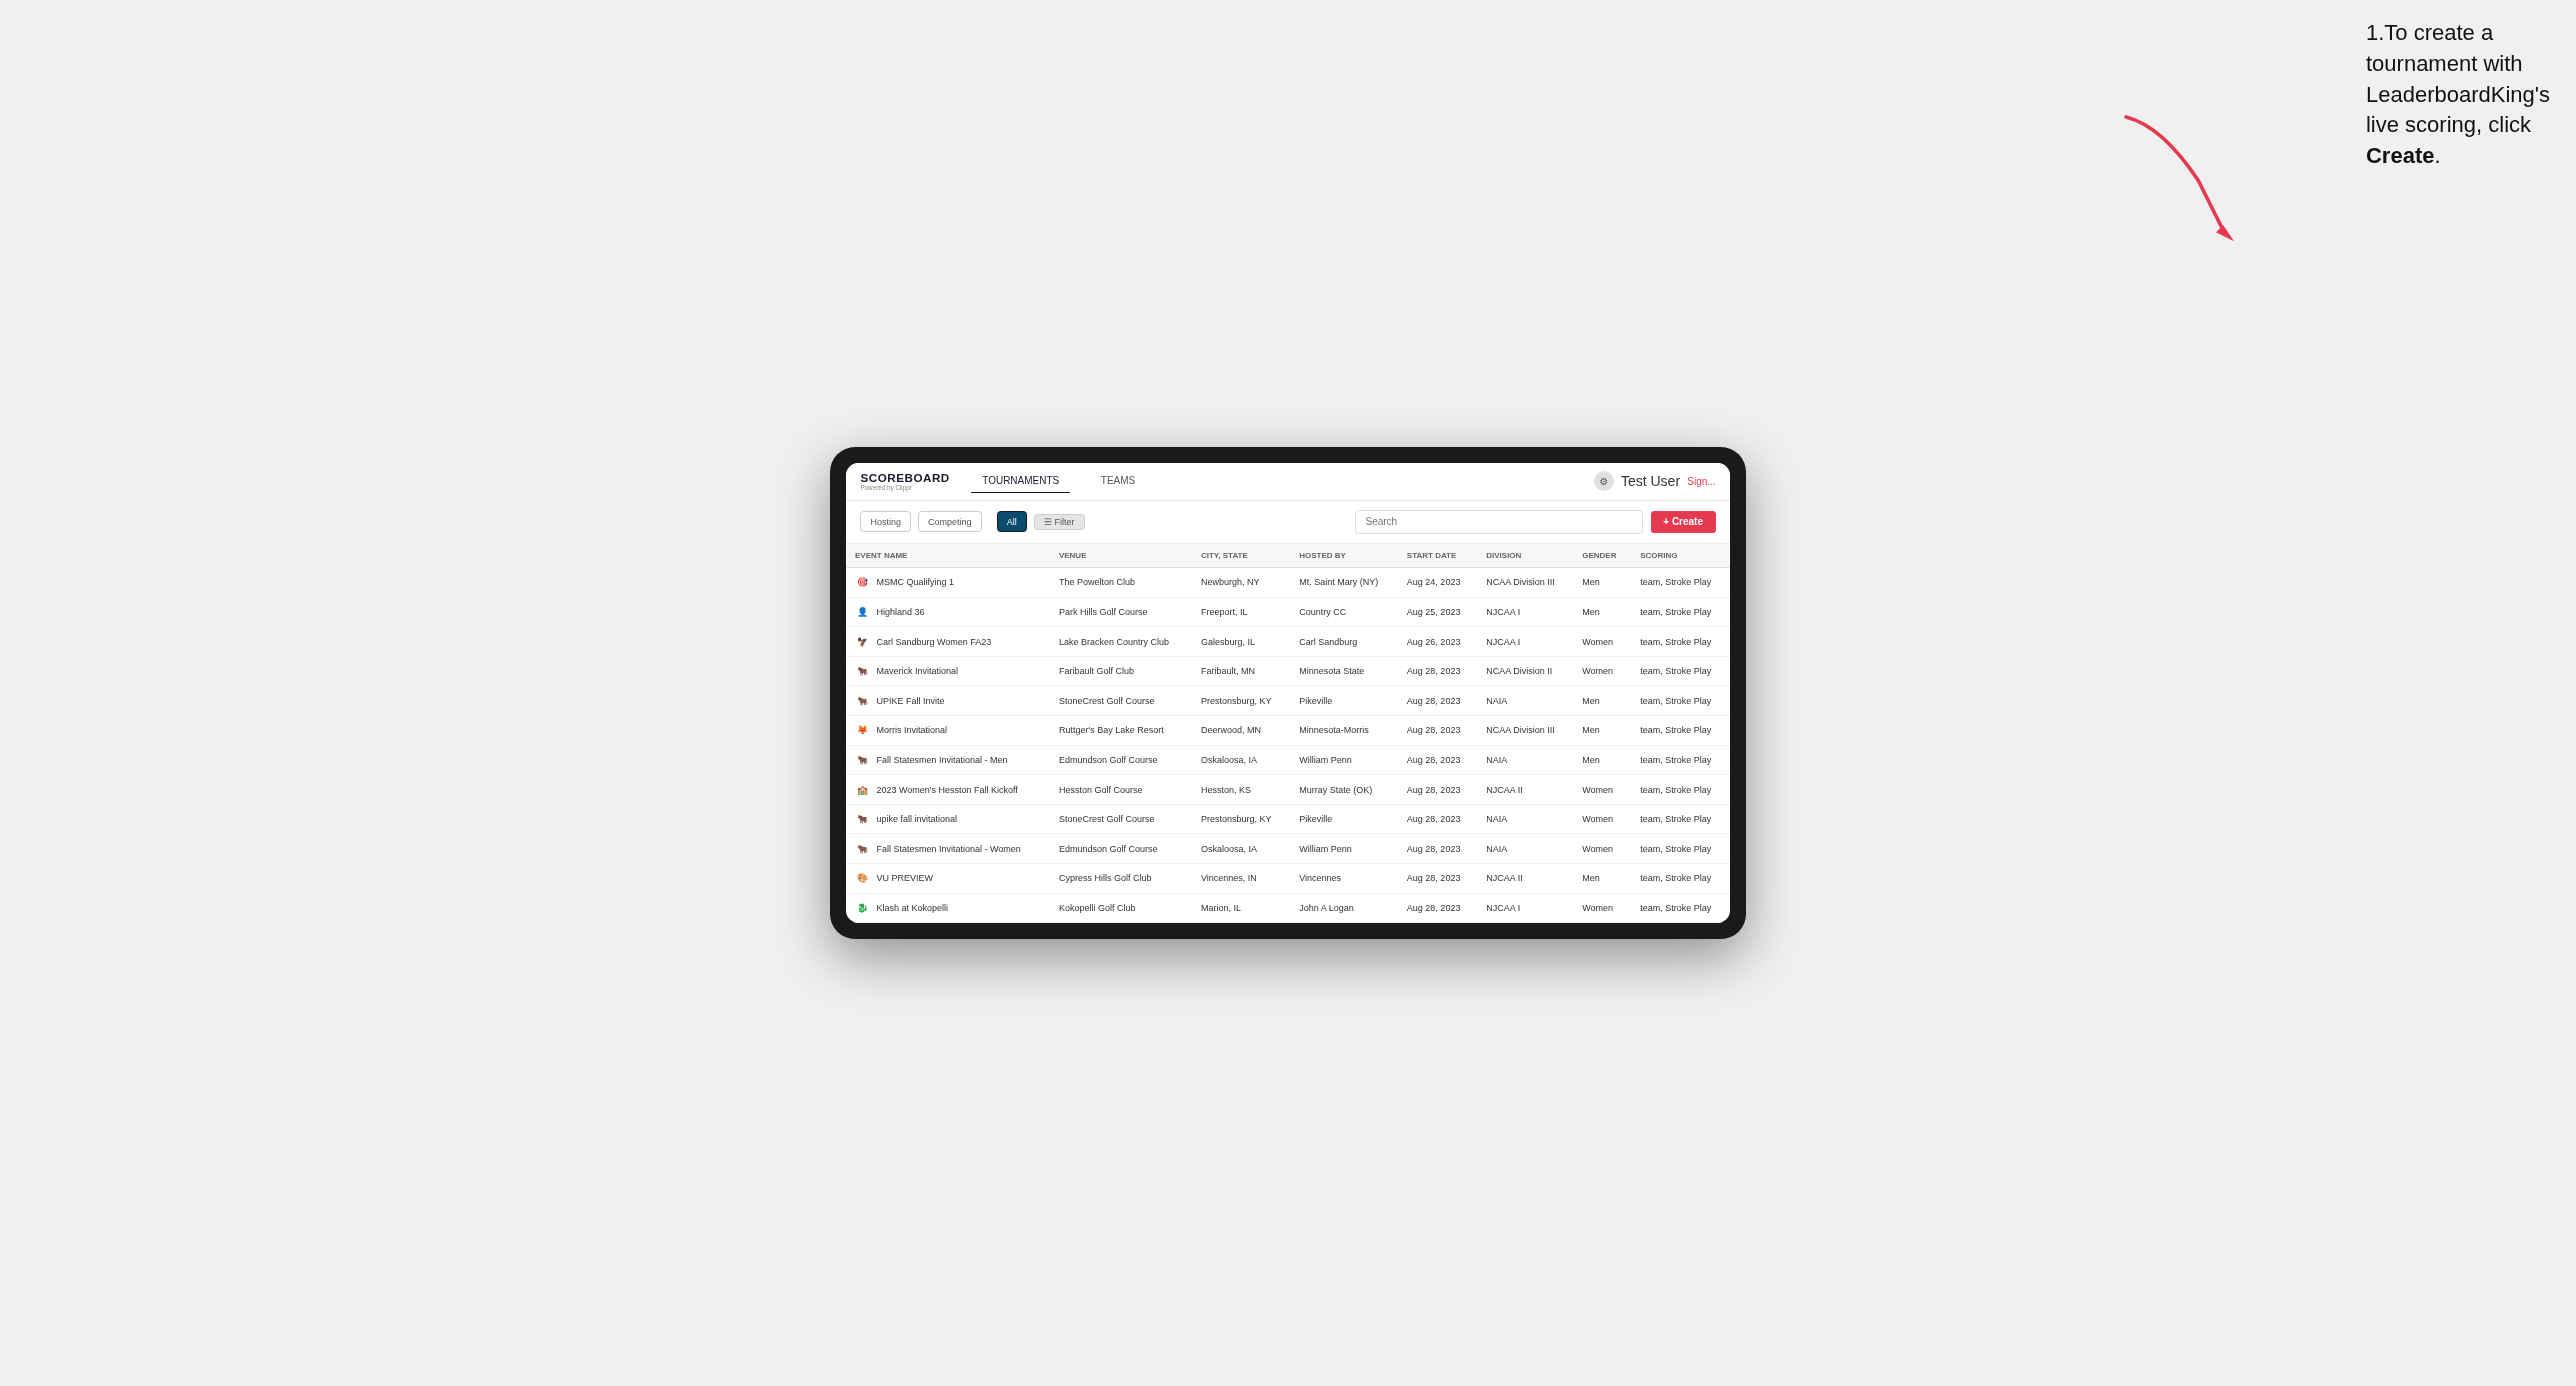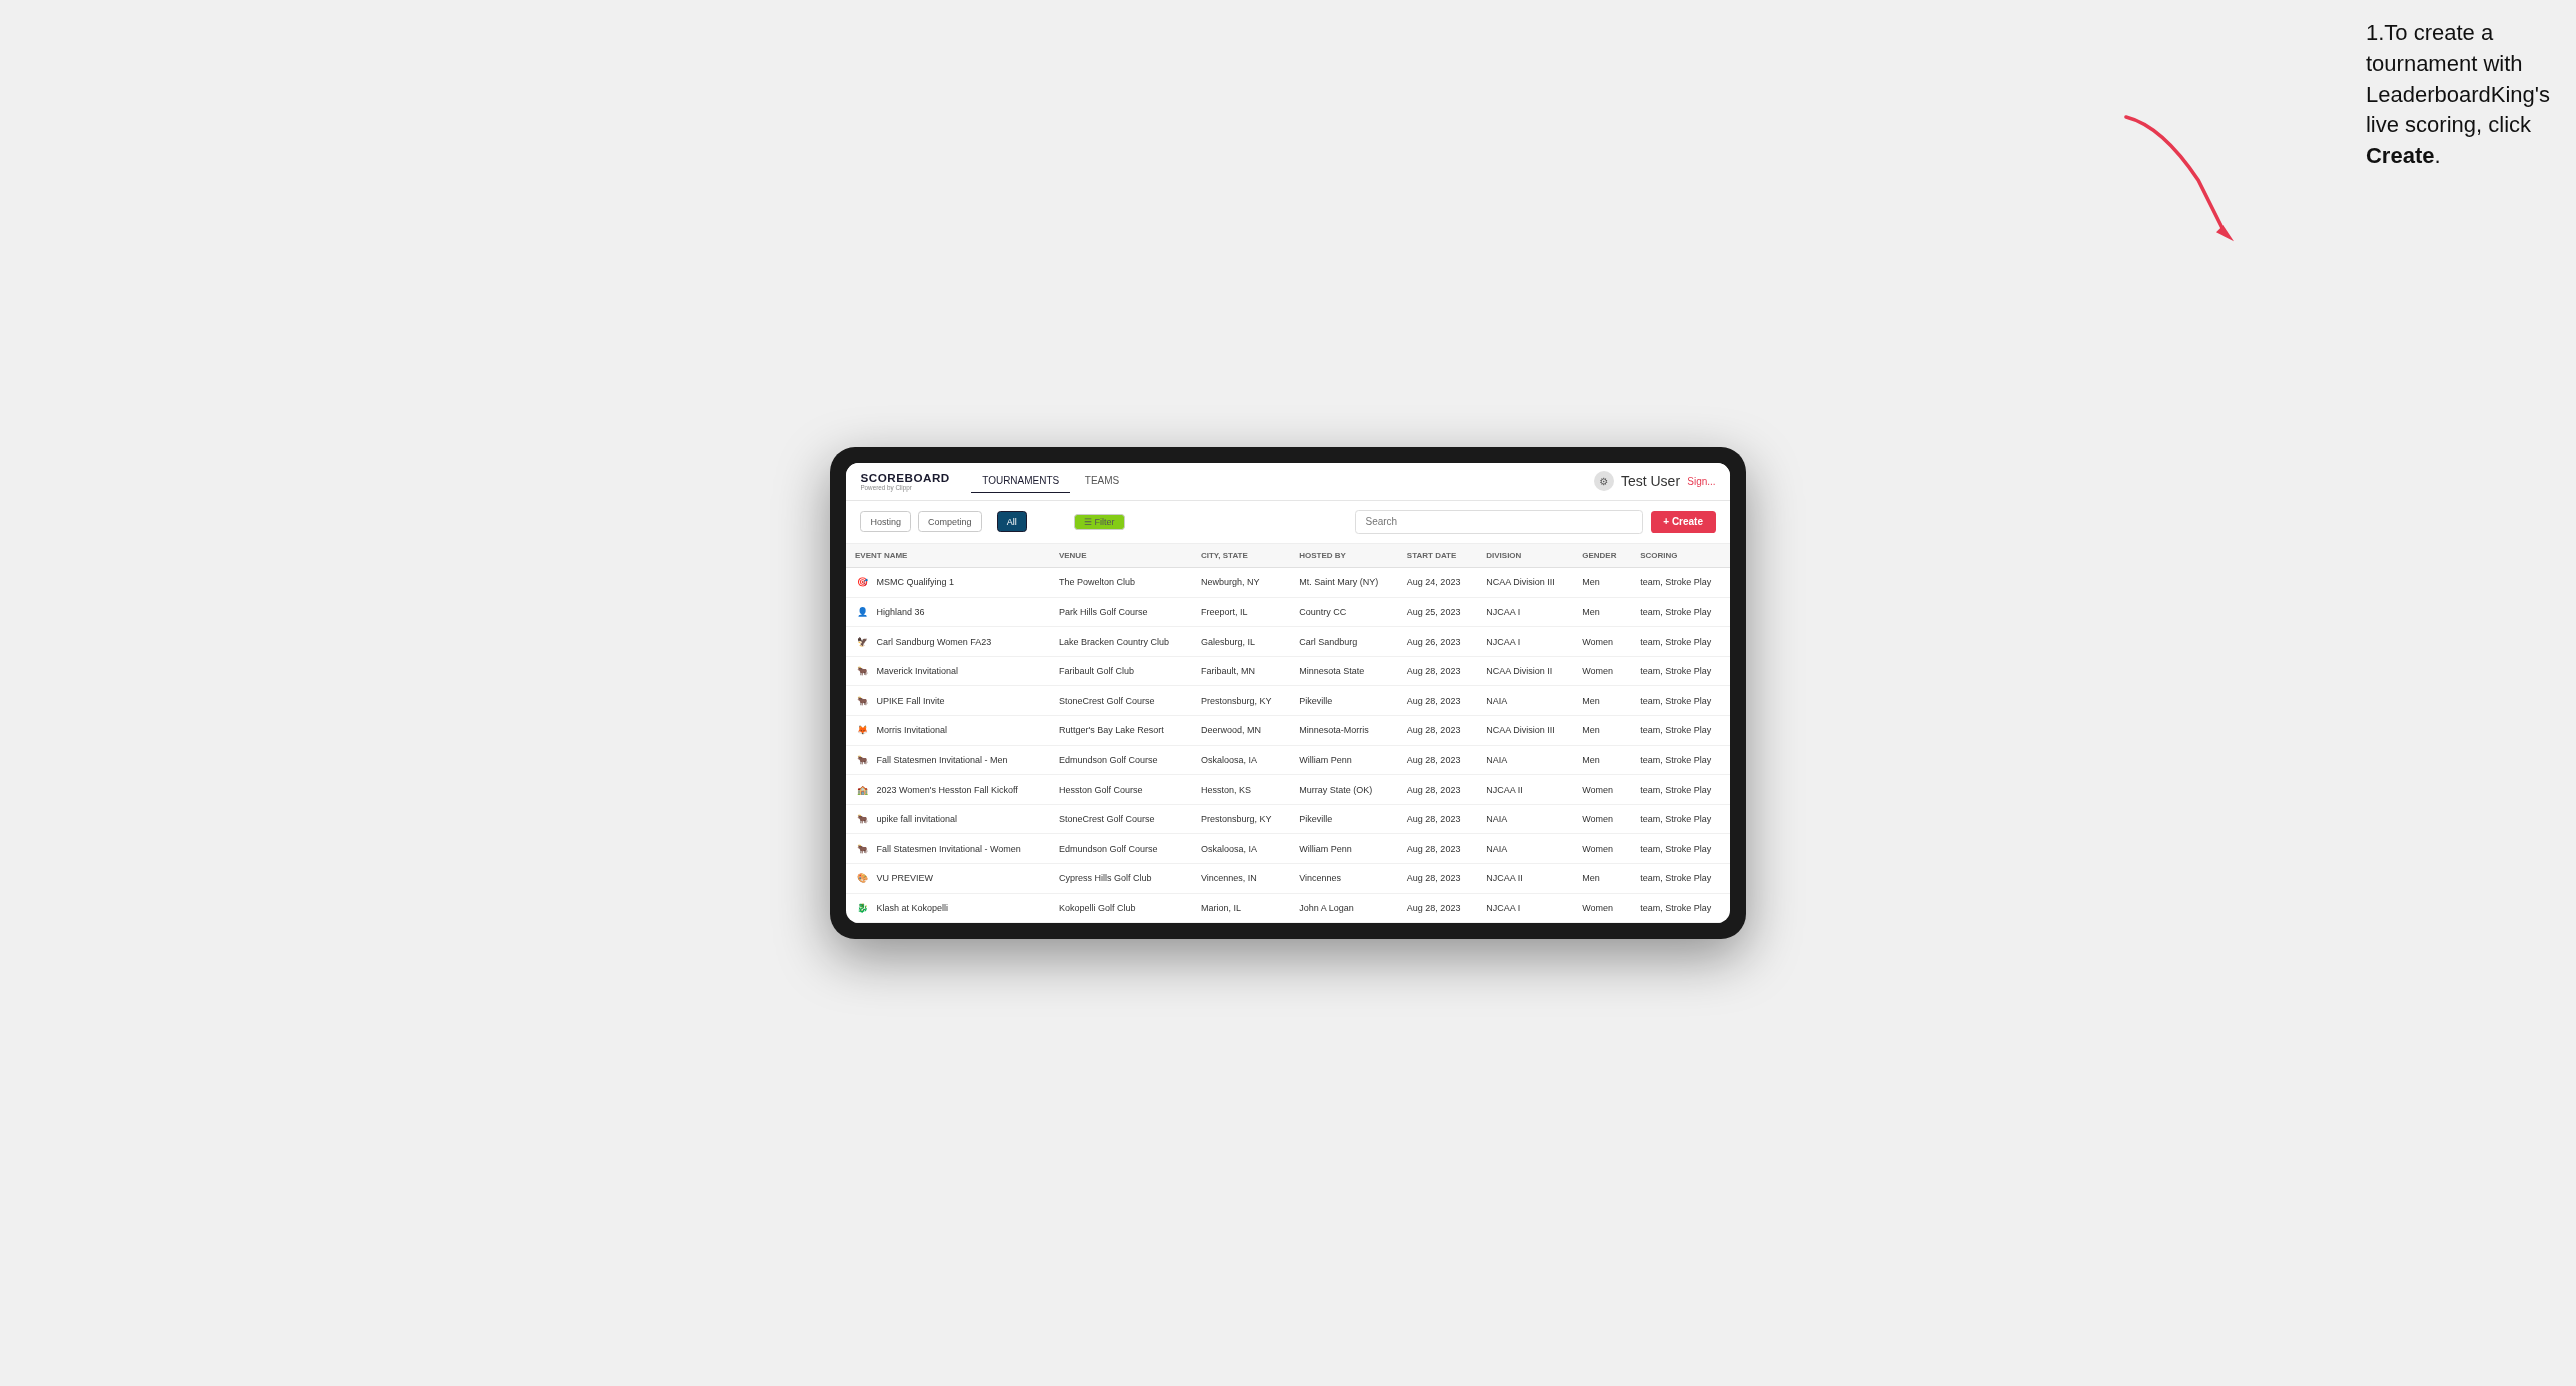--- a/index.html
+++ b/index.html
@@ -58,21 +58,21 @@
       font-weight: 800;
       color: #1a1a2e;
       letter-spacing: 0.5px;
     }
     .logo-sub {
       font-size: 6.3px;
       color: #888;
     }
     .nav-tabs {
       display: flex;
-      gap: 4px;
+      gap: 20px;
       align-items: center;
     }
     .nav-tab {
       padding: 5.4px 10.8px;
       font-size: 10px;
       color: #555;
       cursor: pointer;
       border-bottom: 1.8px solid transparent;
       font-weight: 500;
     }
@@ -130,27 +130,26 @@
       background: #0c4a6e;
       color: #fff;
       border-color: #1a1a2e;
       margin-left: 8px;
     }
     .filter-icon-btn {
       padding: 2px 9px;
       font-size: 9px;
       border: 0.9px solid #ccc;
       border-radius: 3.6px;
-      background: #84cc16;
+      background: #e5e5e5;
       cursor: pointer;
       color: #555;
       display: flex;
       align-items: center;
       gap: 3.6px;
-      margin-left: 40px;
     }
     .search-box {
       margin-left: auto;
       flex: 1;
       max-width: 288px;
     }
     .search-input {
       width: 100%;
       padding: 5.4px 9px;
       font-size: 10px;

